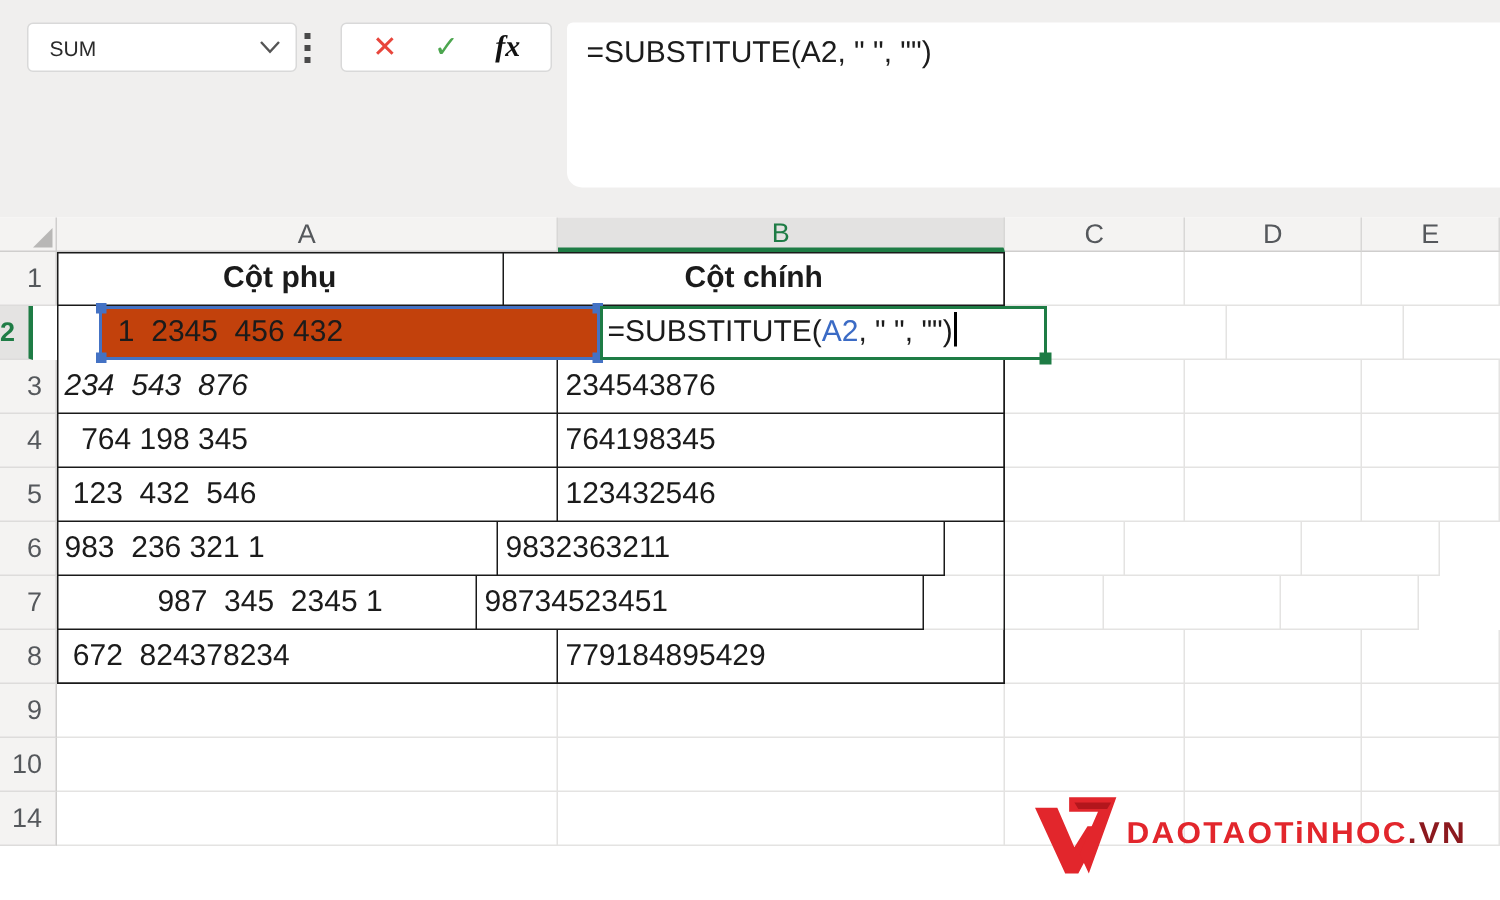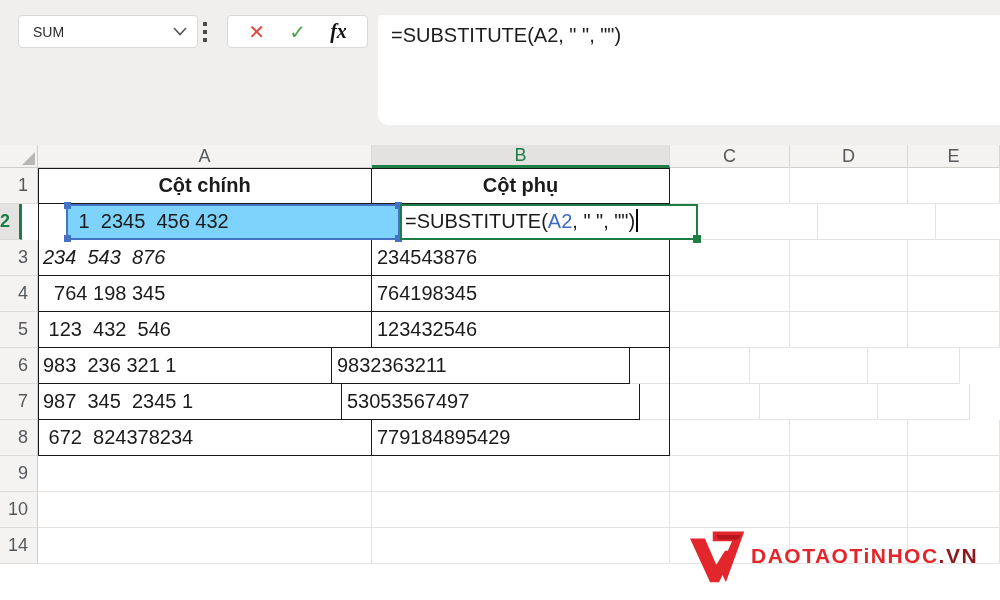--- a/index.html
+++ b/index.html
@@ -42,21 +42,21 @@
     text-align:right; padding-right:9px; line-height:35px;
     border-right:1px solid #cfcecd; border-bottom:1px solid #dddcdb; }
   .row-h.active { background:#e4e3e2; color:#1e7c45; border-right:3px solid #1e7c45; font-weight:bold; }
   .cell { height:36px; background:#fff; border-right:1px solid #e4e3e2; border-bottom:1px solid #e4e3e2;
     font-size:20px; color:#1b1b1b; line-height:34px; padding-left:5px;
     white-space:pre; position:relative; overflow:visible; flex:none; }
   .cell.tbl { border-right-color:#1a1a1a; border-bottom-color:#1a1a1a; }
   .cell.hdr { font-weight:bold; text-align:center; padding-left:0; }
   .tbl-outline { position:absolute; left:38px; top:23px; width:632px; height:288px;
     border:1.5px solid #1a1a1a; pointer-events:none; z-index:2; }
-  .cell.ref-cell { background:#7dd3fc; border:2px solid #4472c4; line-height:31px; z-index:3;margin-left:44px; }
+  .cell.ref-cell { background:#c2410c; border:2px solid #4472c4; line-height:31px; z-index:3;margin-left:44px; }
   .cell.cur-cell { background:#fff; border:2px solid #1e7c45; line-height:31px; z-index:3; padding-left:3px; }
   .ref-text { color:#3b6bc5; }
   .caret { display:inline-block; width:2px; height:23px; background:#000;
     vertical-align:middle; margin-left:1px; position:relative; top:-2px; }
   .handle { position:absolute; width:7px; height:7px; background:#4472c4; z-index:6; }
   .handle.tl { left:-4px; top:-4px; } .handle.tr { right:-4px; top:-4px; }
   .handle.bl { left:-4px; bottom:-4px; } .handle.br { right:-4px; bottom:-4px; }
   .handle.green { background:#1e7c45; width:8px; height:8px; right:-5px; bottom:-5px; }
 
   
@@ -100,22 +100,22 @@
         <div class="col-h" style="width: 334px;">A</div>
         <div class="col-h active" style="width: 298px;">B</div>
         <div class="col-h" style="width: 120px;">C</div>
         <div class="col-h" style="width: 118px;">D</div>
         <div class="col-h" style="width: 92px;">E</div>
       </div>
   </div>
   <div id="gridRows">
       <div class="row">
         <div class="row-h">1</div>
+        <div class="cell tbl hdr" style="width: 298px;"><span>Cột phụ</span></div>
         <div class="cell tbl hdr" style="width: 334px;"><span>Cột chính</span></div>
-        <div class="cell tbl hdr" style="width: 298px;"><span>Cột phụ</span></div>
         <div class="cell" style="width: 120px;"></div>
         <div class="cell" style="width: 118px;"></div>
         <div class="cell" style="width: 92px;"></div>
       </div>
       <div class="row">
         <div class="row-h active">2</div>
         <div class="cell tbl ref-cell" style="width: 334px;"><span class="handle tl"></span><span class="handle tr"></span><span class="handle bl"></span><span class="handle br"></span><span> 1  2345  456 432</span></div>
         <div class="cell tbl cur-cell" style="width: 298px;"><span>=SUBSTITUTE(</span><span class="ref-text">A2</span><span>, " ", "")</span><span class="caret"></span><span class="handle green br"></span></div>
         <div class="cell" style="width: 120px;"></div>
         <div class="cell" style="width: 118px;"></div>
@@ -148,22 +148,22 @@
       <div class="row">
         <div class="row-h">6</div>
         <div class="cell tbl" style="width: 294px;"><span>983  236 321 1</span></div>
         <div class="cell tbl" style="width: 298px;"><span>9832363211</span></div>
         <div class="cell" style="width: 120px;"></div>
         <div class="cell" style="width: 118px;"></div>
         <div class="cell" style="width: 92px;"></div>
       </div>
       <div class="row">
         <div class="row-h">7</div>
-        <div class="cell tbl" style="width: 304px;"><span>987  345  2345 1</span></div>
-        <div class="cell tbl" style="width: 298px;"><span>53053567497</span></div>
+        <div class="cell tbl" style="width: 280px; text-align: center;"><span>987  345  2345 1</span></div>
+        <div class="cell tbl" style="width: 298px;"><span>98734523451</span></div>
         <div class="cell" style="width: 120px;"></div>
         <div class="cell" style="width: 118px;"></div>
         <div class="cell" style="width: 92px;"></div>
       </div>
       <div class="row">
         <div class="row-h">8</div>
         <div class="cell tbl" style="width: 334px;"><span> 672  824378234</span></div>
         <div class="cell tbl" style="width: 298px;"><span>779184895429</span></div>
         <div class="cell" style="width: 120px;"></div>
         <div class="cell" style="width: 118px;"></div>

